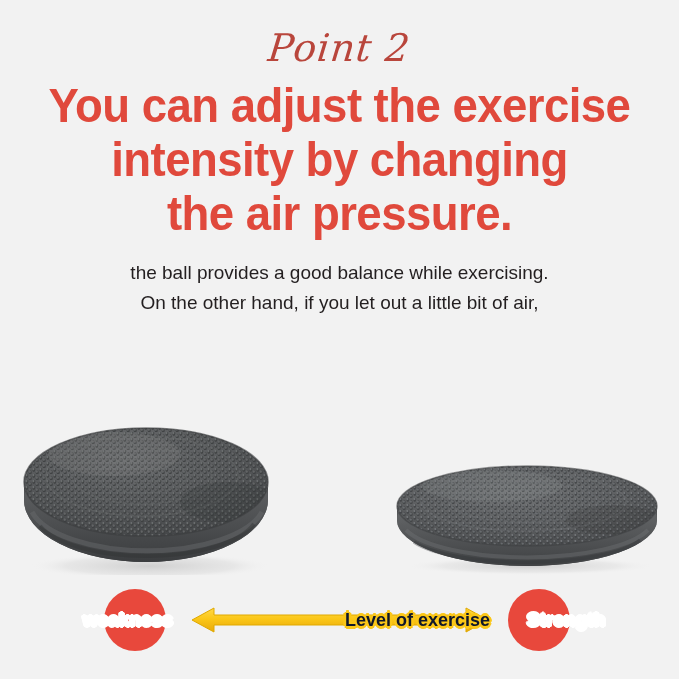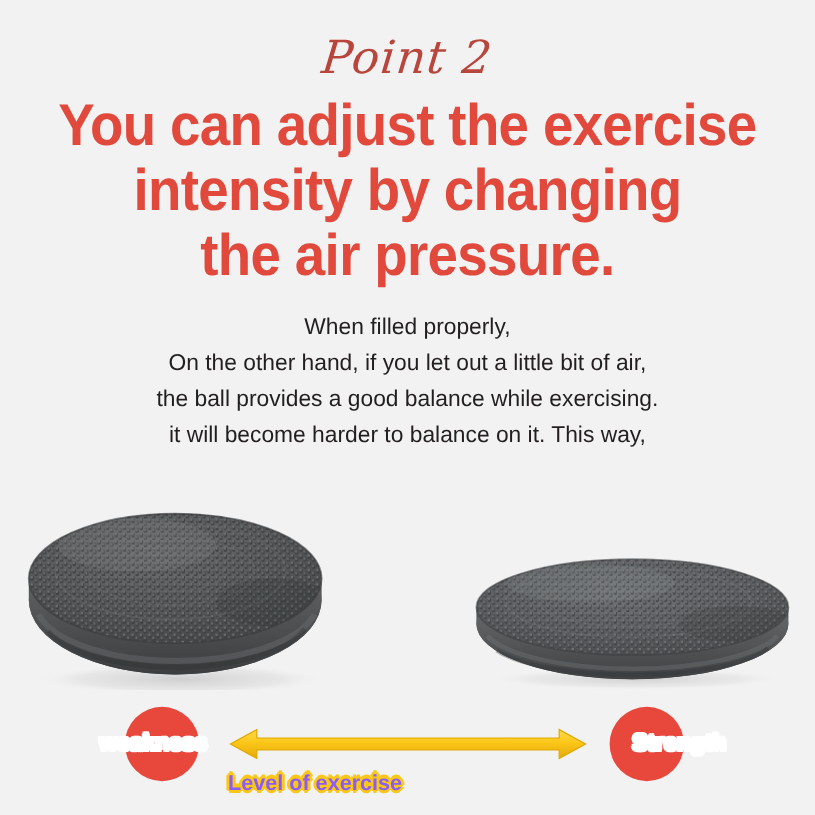--- a/index.html
+++ b/index.html
@@ -128,27 +128,27 @@
     left: 190px;
     top: 605px;
     width: 300px;
     height: 30px;
   }
   .arrow-wrap svg { display: block; }
 
   .arrow-text {
     position: absolute;
     left: 190px;
-    top: 638px;
+    top: 606px;
     width: 300px;
-    text-align: left;
+    text-align: right;
     font-size: 18px;
     font-weight: bold;
     line-height: 28px;
-    color: #8b5cf6;
+    color: #0f172a;
     white-space: nowrap;
     text-shadow:
        2px 0 0 #fbc718, -2px 0 0 #fbc718, 0 2px 0 #fbc718, 0 -2px 0 #fbc718,
        1.5px 1.5px 0 #fbc718, -1.5px 1.5px 0 #fbc718,
        1.5px -1.5px 0 #fbc718, -1.5px -1.5px 0 #fbc718,
        2.6px 0 0 #fbc718, -2.6px 0 0 #fbc718, 0 2.6px 0 #fbc718, 0 -2.6px 0 #fbc718;
   }
 </style>
 </head>
 <body>
@@ -157,24 +157,22 @@
 
   <div class="eyebrow">Point 2</div>
 
   <div class="headline">
     <span class="hl-line">You can adjust the exercise</span>
     <span class="hl-line">intensity by changing</span>
     <span class="hl-line">the air pressure.</span>
   </div>
 
   <div class="body-copy">
-    <span class="bc-line">When filled properly,</span>
+    <span class="bc-line">the ball provides a good balance while exercising.</span>
     <span class="bc-line">On the other hand, if you let out a little bit of air,</span>
-    <span class="bc-line">the ball provides a good balance while exercising.</span>
-    <span class="bc-line">it will become harder to balance on it. This way,</span>
   </div>
 
   <div class="disc" id="disc-left">
     <svg viewBox="0 0 256 155" width="256" height="155" aria-hidden="true">
       <defs>
         <radialGradient id="topGradL" cx="42%" cy="30%" r="78%">
           <stop offset="0%" stop-color="#6e7072"></stop>
           <stop offset="52%" stop-color="#595b5d"></stop>
           <stop offset="100%" stop-color="#414345"></stop>
         </radialGradient>

